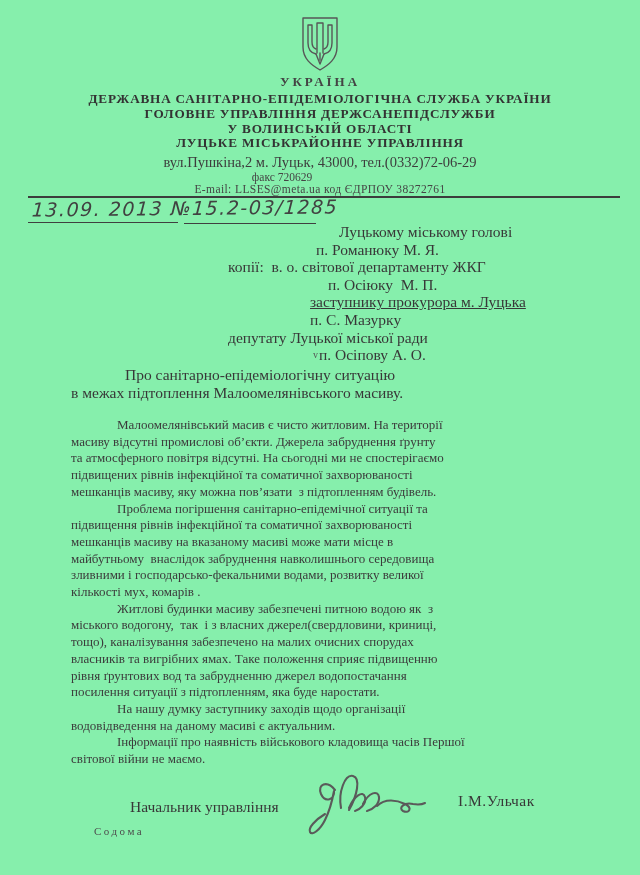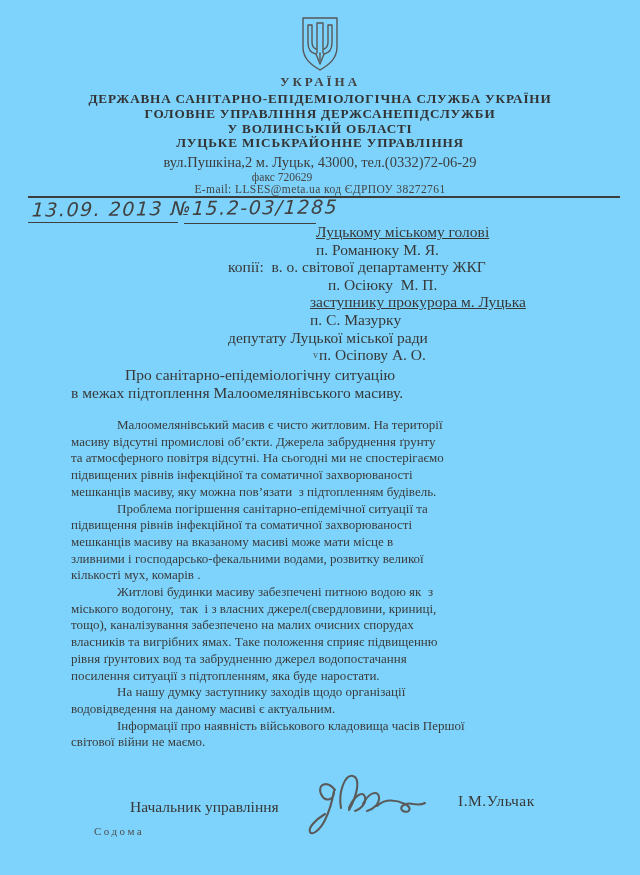--- a/index.html
+++ b/index.html
@@ -1,19 +1,19 @@
 <!DOCTYPE html>
 <html><head>
 <meta charset="utf-8">
 <style>
   html,body{margin:0;padding:0;}
   .page{
     position:relative;
     width:640px;height:875px;
-    background:#7dd3fc;
+    background:#86efac;
     font-family:"Liberation Serif", serif;
     color:#3a3a3a;
     overflow:hidden;
   }
   
   .emblem-wrap{position:absolute;top:16px;left:0;width:640px;text-align:center;}
   .emblem-shield{display:block;margin:0 auto;}
   .emblem-caption{
     margin-top:2px;font-size:13px;font-weight:bold;
     letter-spacing:3px;color:#444;
@@ -37,21 +37,21 @@
     font-family:"DejaVu Sans", sans-serif;
     font-style:italic;font-size:19px;letter-spacing:1.5px;
     color:#414141;transform:skewX(-4deg) rotate(-0.6deg);
     white-space:pre;
   }
   .ref-underline-1{position:absolute;top:222px;left:28px;width:150px;border-top:1.5px solid #3f3f3f;}
   .ref-underline-2{position:absolute;top:223px;left:184px;width:132px;border-top:1.5px solid #3f3f3f;}
   
   .recipients{position:absolute;top:223px;left:228px;font-size:15.5px;line-height:17.6px;color:#383838;}
   .recipients .r-line{white-space:pre;}
-  .recipients .r-line:nth-child(1){margin-left:88px;text-decoration:underline;}
+  .recipients .r-line:nth-child(1){margin-left:111px;}
   .recipients .r-line:nth-child(2){margin-left:88px;}
   .recipients .r-line:nth-child(3){margin-left:0;}
   .recipients .r-line:nth-child(4){margin-left:100px;}
   .recipients .r-line:nth-child(5){margin-left:82px;text-decoration:underline;}
   .recipients .r-line:nth-child(6){margin-left:82px;}
   .recipients .r-line:nth-child(7){}
   .recipients .r-line:nth-child(8){margin-left:85px;}
   .stray-mark{font-size:10px;vertical-align:2px;color:#555;margin-right:1px;}
   
   .subject-1{position:absolute;top:366px;left:125px;font-size:15.5px;color:#383838;white-space:pre;}
@@ -117,20 +117,21 @@
   <div class="body-text">
     <div class="b-line first">Малоомелянівський масив є чисто житловим. На території</div>
     <div class="b-line">масиву відсутні промислові об’єкти. Джерела забруднення ґрунту</div>
     <div class="b-line">та атмосферного повітря відсутні. На сьогодні ми не спостерігаємо</div>
     <div class="b-line">підвищених рівнів інфекційної та соматичної захворюваності</div>
     <div class="b-line">мешканців масиву, яку можна пов’язати  з підтопленням будівель.</div>
 
     <div class="b-line first">Проблема погіршення санітарно-епідемічної ситуації та</div>
     <div class="b-line">підвищення рівнів інфекційної та соматичної захворюваності</div>
     <div class="b-line">мешканців масиву на вказаному масиві може мати місце в</div>
+    <div class="b-line">майбутньому  внаслідок забруднення навколишнього середовища</div>
     <div class="b-line">зливними і господарсько-фекальними водами, розвитку великої</div>
     <div class="b-line">кількості мух, комарів .</div>
 
     <div class="b-line first">Житлові будинки масиву забезпечені питною водою як  з</div>
     <div class="b-line">міського водогону,  так  і з власних джерел(свердловини, криниці,</div>
     <div class="b-line">тощо), каналізування забезпечено на малих очисних спорудах</div>
     <div class="b-line">власників та вигрібних ямах. Таке положення сприяє підвищенню</div>
     <div class="b-line">рівня ґрунтових вод та забрудненню джерел водопостачання</div>
     <div class="b-line">посилення ситуації з підтопленням, яка буде наростати.</div>
 

